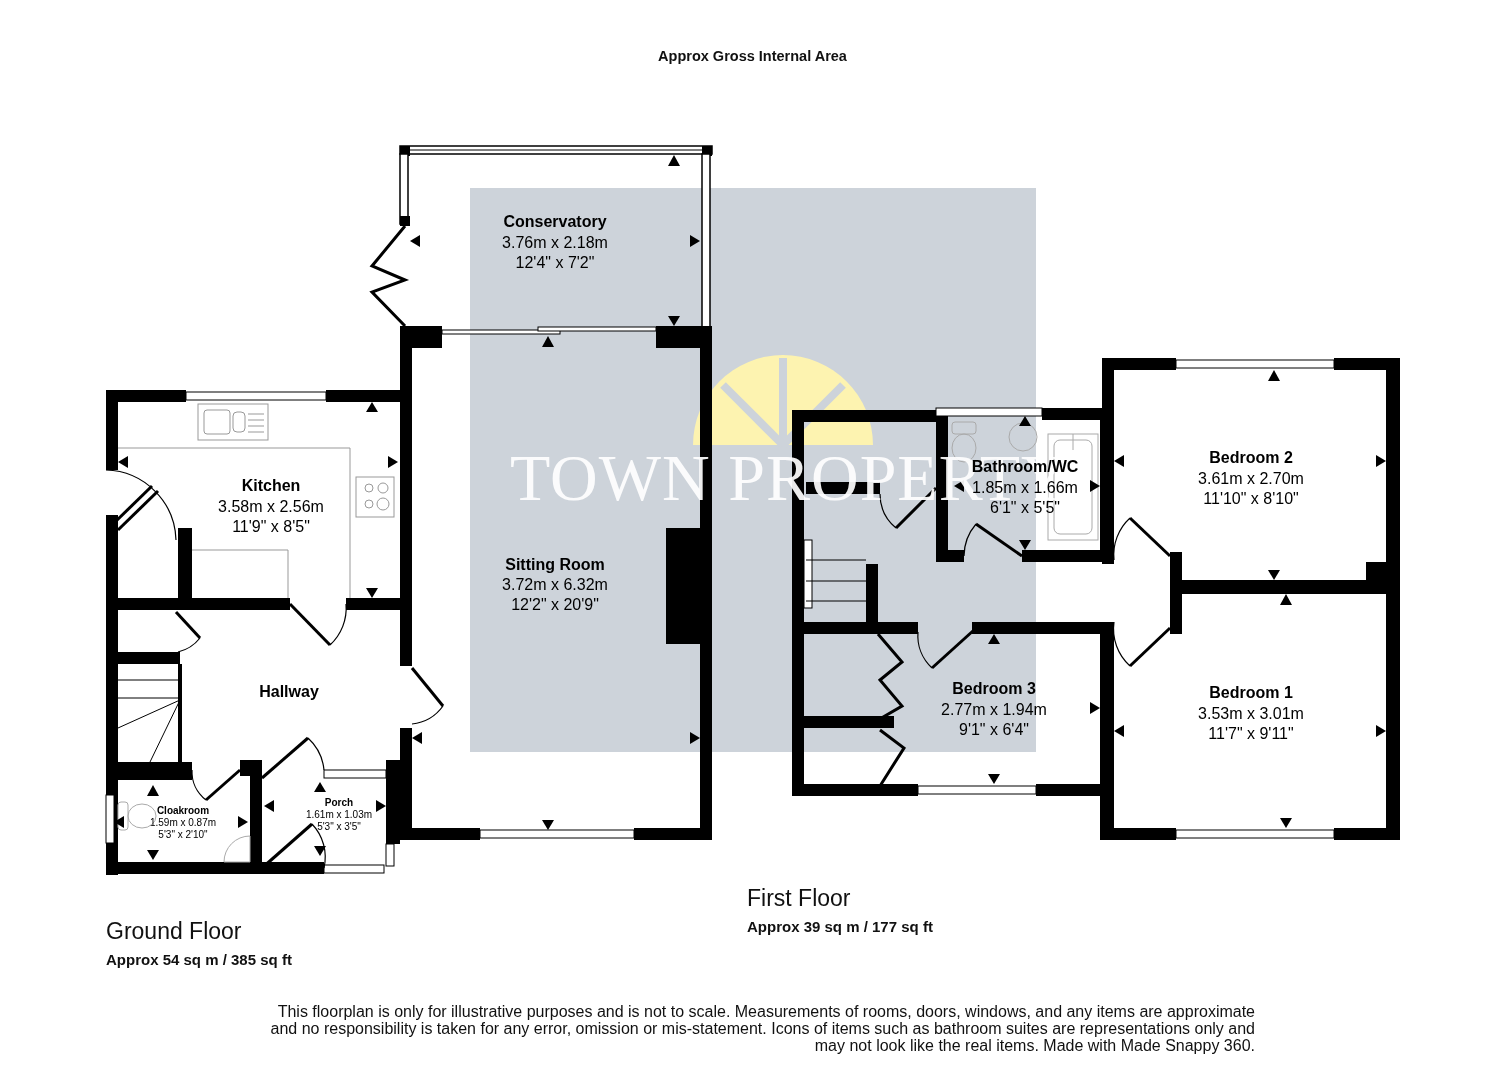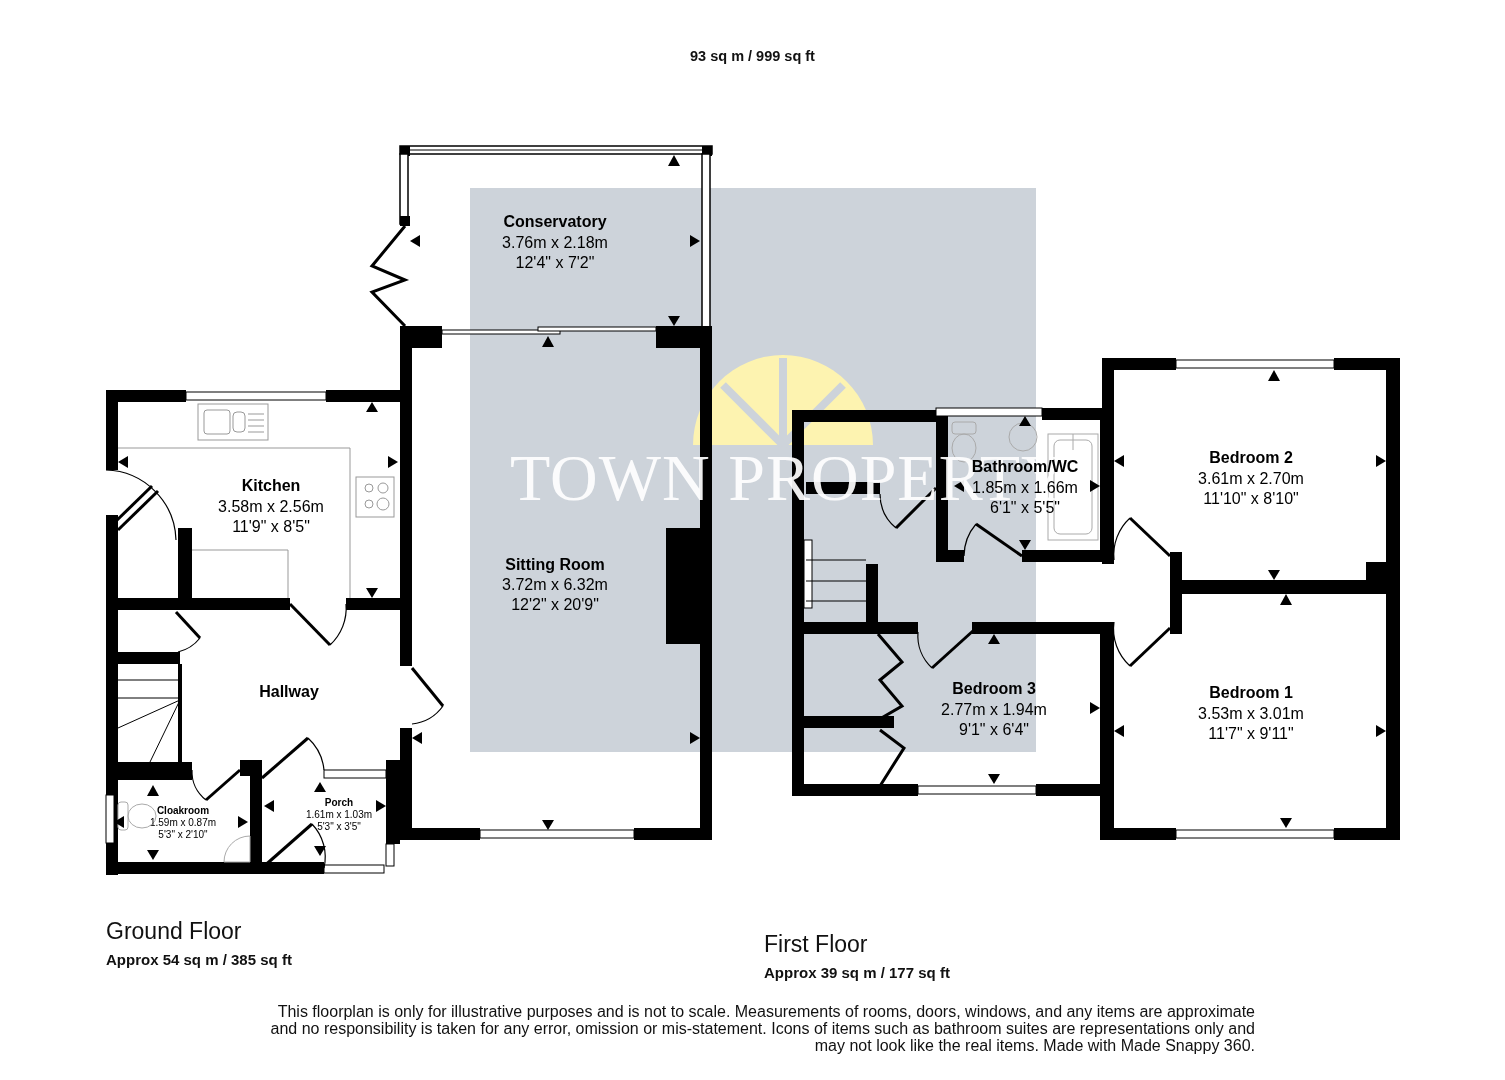--- a/index.html
+++ b/index.html
@@ -13,21 +13,21 @@
   .rn { font-weight:bold; font-size:16px; }
   .rd { font-size:16px; }
   .rn-s { font-weight:bold; font-size:10px; }
   .rd-s { font-size:10px; }
   .wm { font-family:"Liberation Serif", serif; font-size:66px; fill:#ffffff; letter-spacing:1px; }
 </style>
 </head>
 <body>
 
 <div class="abs gia">
-  <div>93 sq m / 999 sq ft</div>
+  <div>Approx Gross Internal Area</div>
 </div>
 
 <svg width="1505" height="1080" viewBox="0 0 1505 1080">
   <defs>
     <marker id="m" markerWidth="1" markerHeight="1"></marker>
   </defs>
 
   <g>
     <rect x="470" y="188" width="566" height="564" fill="#cdd3da"></rect>
     <path d="M 693 445 A 90 90 0 0 1 873 445 Z" fill="#fdf3b0"></path>
@@ -294,18 +294,18 @@
       <text x="1251" y="739" class="rd">11'7" x 9'11"</text>
     </g>
   </g>
 </svg>
 
 <div class="abs" style="left:106px; top:918px;">
   <div class="floor-title">Ground Floor</div>
   <div class="floor-area" style="margin-top:6px;">Approx 54 sq m / 385 sq ft</div>
 </div>
 
-<div class="abs" style="left:764px; top:885px;margin-top:46px;">
+<div class="abs" style="left:747px; top:885px;">
   <div class="floor-title">First Floor</div>
   <div class="floor-area" style="margin-top:6px;">Approx 39 sq m / 177 sq ft</div>
 </div>
 
 <div class="abs disclaimer">This floorplan is only for illustrative purposes and is not to scale. Measurements of rooms, doors, windows, and any items are approximate and no responsibility is taken for any error, omission or mis-statement. Icons of items such as bathroom suites are representations only and may not look like the real items. Made with Made Snappy 360.</div>
 
 </body></html>

